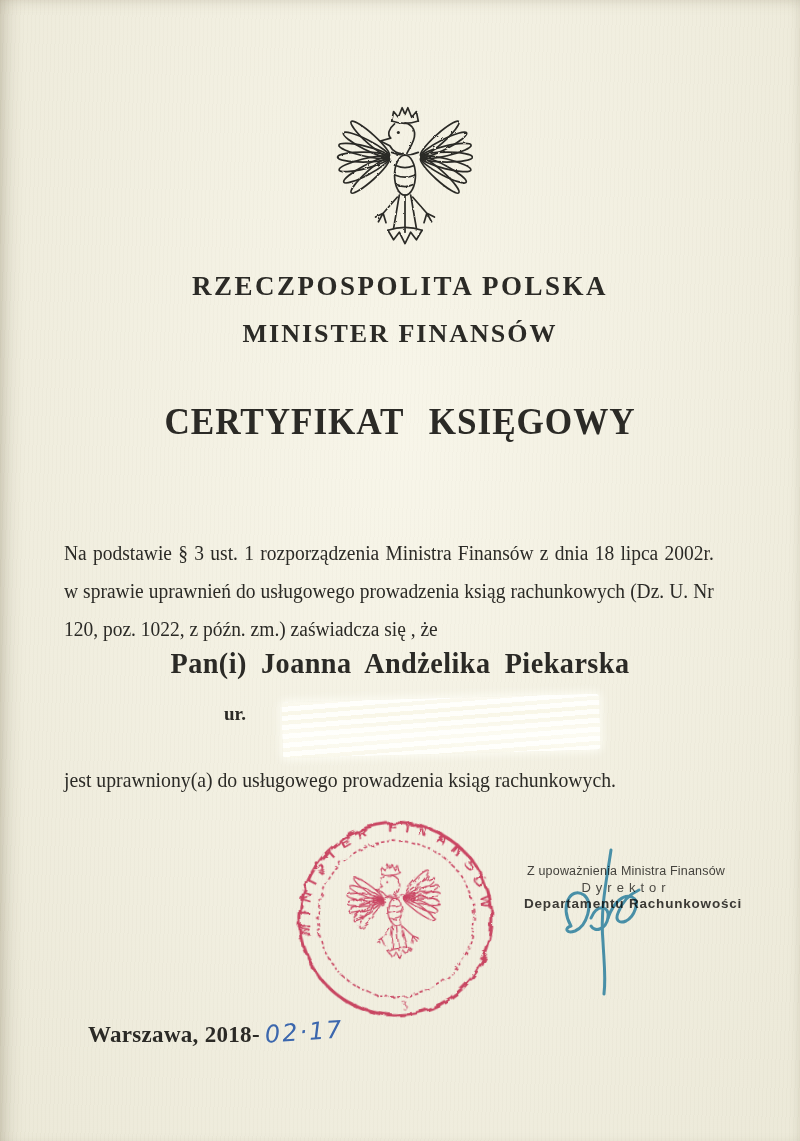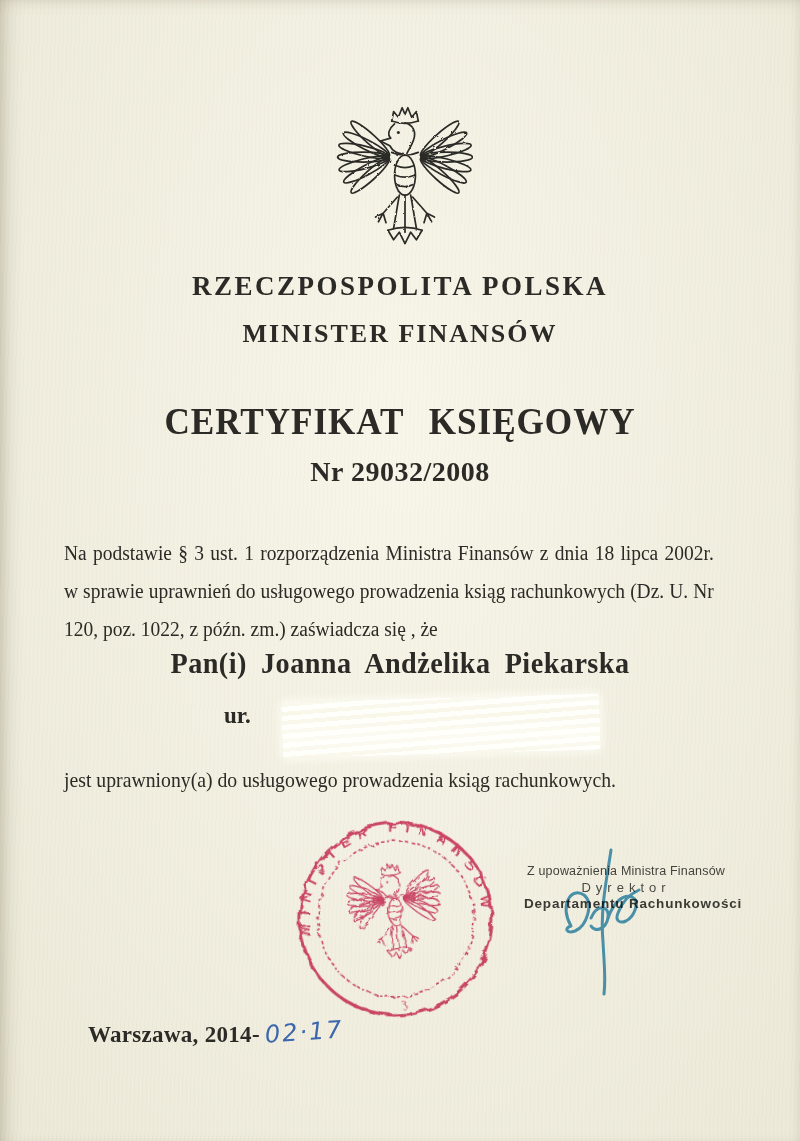--- a/index.html
+++ b/index.html
@@ -18,21 +18,21 @@
   }
   .abs{position:absolute;}
   .center-line{left:0; right:0; text-align:center; font-weight:bold;}
   .h-country{top:271px; font-size:27px; letter-spacing:2.5px;}
   .h-ministry{top:319px; font-size:26px; letter-spacing:2px;}
   .h-title{top:400px; font-size:37px; letter-spacing:1px; word-spacing:16px; transform:scaleX(0.95);}
   .h-number{top:456px; font-size:28px; letter-spacing:0.5px;}
   .legal{left:64px; right:52px; top:534px; font-size:20.5px; line-height:38px;
          text-align:justify; transform:scaleX(0.95); transform-origin:0 0;}
   .holder{top:646px; font-size:30px; word-spacing:7px; letter-spacing:0.5px; transform:scaleX(0.94);}
-  .born{left:224px; top:703px; font-size:23px; font-weight:bold;}
+  .born{left:224px; top:703px; font-size:19px; font-weight:bold;}
   .whiteout{
     left:282px; top:698px; width:318px; height:56px; border-radius:4px;
     transform:rotate(-1.6deg);
     background:
       repeating-linear-gradient(-3deg, rgba(255,255,252,0.85) 0 5px, rgba(247,244,228,0.35) 5px 9px),
       linear-gradient(1deg, rgba(253,252,242,0.7), rgba(255,255,250,0.95) 35%, rgba(250,248,234,0.8) 70%, rgba(255,255,251,0.9));
     box-shadow:0 0 8px 2px rgba(255,255,248,0.8);
   }
   .entitlement{left:64px; top:768px; font-size:21px; transform:scaleX(0.94); transform-origin:0 0; white-space:nowrap;}
   .emblem{left:327px; top:103px; width:156px; height:152px; color:#2c2b27;}
@@ -114,21 +114,20 @@
   <div class="abs emblem">
     <svg viewBox="0 0 160 160" width="156" height="152">
       <use href="#eagle-art" xlink:href="#eagle-art" filter="url(#roughLight)"></use>
     </svg>
   </div>
 
   <div class="abs center-line h-ministry">MINISTER FINANSÓW</div>
   <div class="abs center-line h-country">RZECZPOSPOLITA POLSKA</div>
 
   <div class="abs center-line h-title">CERTYFIKAT KSIĘGOWY</div>
-  <div class="abs center-line h-number">Nr 29032/2008</div>
 
   <div class="abs legal">Na podstawie § 3 ust. 1 rozporządzenia Ministra Finansów z dnia 18 lipca 2002r. w sprawie uprawnień do usługowego prowadzenia ksiąg rachunkowych (Dz. U. Nr 120, poz. 1022, z późn. zm.) zaświadcza się , że</div>
 
   <div class="abs center-line holder">Pan(i) Joanna Andżelika Piekarska</div>
 
   <div class="abs born">ur.</div>
   <div class="abs whiteout"></div>
 
   <div class="abs entitlement">jest uprawniony(a) do usługowego prowadzenia ksiąg rachunkowych.</div>
 
@@ -157,16 +156,16 @@
       <g fill="none" stroke="#3a90ba" stroke-width="3" stroke-linecap="round" opacity="0.9">
         <path d="M62,4 C58,32 51,62 54,96 C55,116 57,132 55,148"></path>
         <path d="M22,80 C10,60 22,40 35,49 C45,57 38,80 26,85 C17,88 15,82 22,80"></path>
         <path d="M42,72 C48,58 61,59 59,72 C57,83 46,87 42,80"></path>
         <path d="M59,72 C65,55 75,48 83,51 C92,55 85,71 77,75 C70,78 66,74 69,67 C73,56 81,48 90,44"></path>
       </g>
     </svg>
   </div>
 
   <div class="abs dateline">
-    <span>Warszawa, 2014-</span><span class="hand-date">02·17</span>
+    <span>Warszawa, 2018-</span><span class="hand-date">02·17</span>
   </div>
 
 </div>
 
 </body></html>

